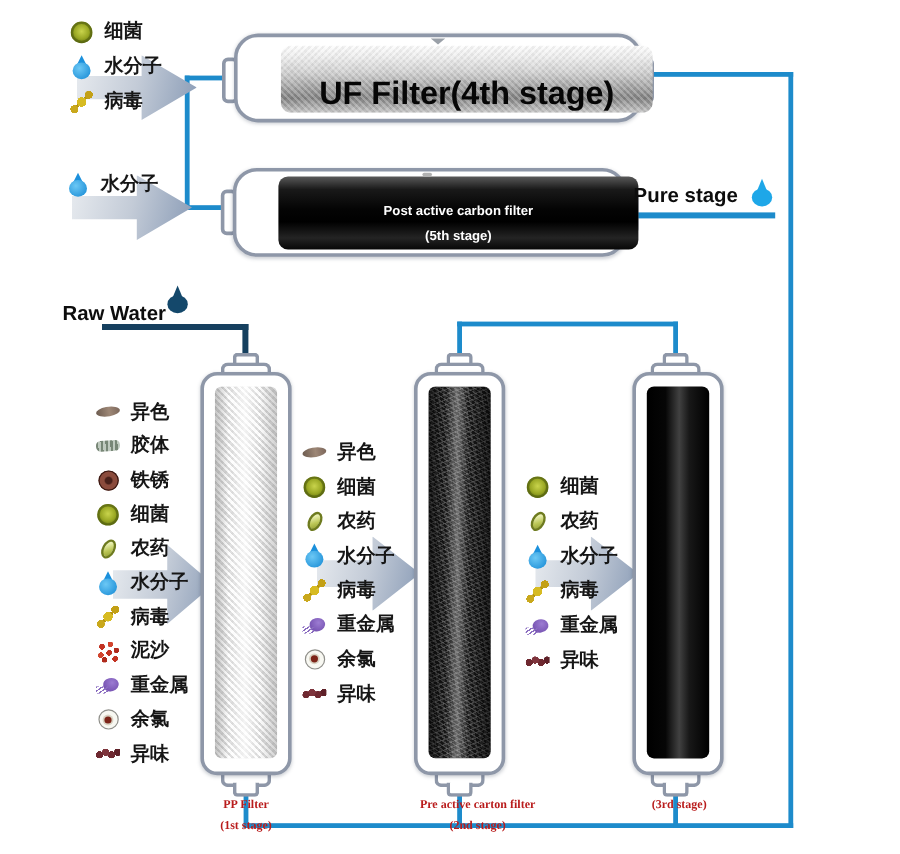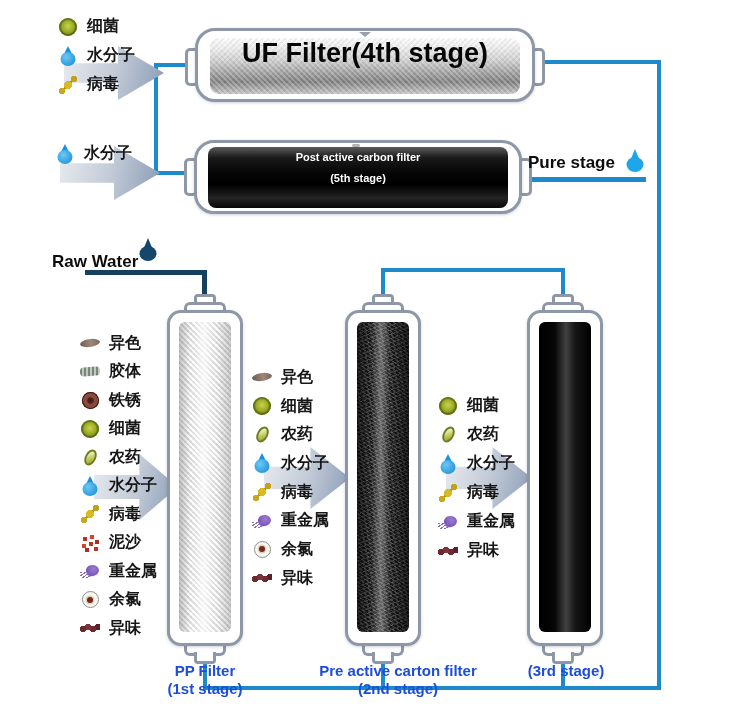--- a/index.html
+++ b/index.html
@@ -16,21 +16,21 @@
   
   .cap-h{ position:absolute; z-index:2; width:14px; height:38px; border:3px solid #8e97a8; border-radius:5px; background:#fff; }
   .shell-h{ position:absolute; z-index:3; border:3px solid #8e97a8; border-radius:20px; background:#fff; box-shadow:0 1px 3px rgba(60,70,90,.25); }
   .shell-v{ position:absolute; z-index:3; width:76px; height:336px; border:3px solid #8e97a8; border-radius:14px; background:#fff; box-shadow:0 1px 3px rgba(60,70,90,.25); }
   .neck{ position:absolute; z-index:2; border:3px solid #8e97a8; background:#fff; }
   .neck-tt{ border-bottom:none; border-radius:4px 4px 0 0; width:22px; height:12px; }
   .neck-tc{ border-bottom:none; border-radius:6px 6px 0 0; width:42px; height:12px; }
   .neck-bc{ border-top:none; border-radius:0 0 6px 6px; width:42px; height:12px; }
   .neck-bt{ border-top:none; border-radius:0 0 4px 4px; width:22px; height:12px; }
 
-  .inner-h{ position:absolute; z-index:4; display:flex; flex-direction:column; align-items:center; justify-content:flex-start; }
+  .inner-h{ position:absolute; z-index:4; display:flex; flex-direction:column; align-items:center; justify-content:flex-end;margin-left:24px; }
   .inner-uf{
     border-radius:9px;
     background-image:
       repeating-linear-gradient(45deg, rgba(255,255,255,.25) 0 2px, transparent 2px 4px),
       repeating-linear-gradient(-45deg, rgba(0,0,0,.06) 0 2px, transparent 2px 4px),
       linear-gradient(180deg,#fdfdfd 0%,#ececec 18%,#cfcfcf 40%,#9b9b9b 64%,#7f7f7f 78%,#ababab 92%,#c6c6c6 100%);
   }
   .inner-post{
     border-radius:8px;
     background:linear-gradient(180deg,#5a5a5a 0%,#191919 18%,#040404 45%,#000 62%,#242424 84%,#070707 100%);
@@ -54,21 +54,21 @@
       linear-gradient(90deg, rgba(0,0,0,.55), rgba(0,0,0,0) 28%, rgba(225,225,225,.38) 46%, rgba(0,0,0,0) 64%, rgba(0,0,0,.55)),
       repeating-linear-gradient(33deg, rgba(160,160,160,.30) 0 1px, transparent 1px 3px),
       repeating-linear-gradient(-21deg, rgba(200,200,200,.22) 0 1px, transparent 1px 4px),
       repeating-linear-gradient(78deg, rgba(95,95,95,.30) 0 2px, transparent 2px 5px);
   }
   .inner-carbon{
     background:linear-gradient(90deg,#000 0%,#060606 30%,#414141 52%,#181818 68%,#000 100%);
   }
 
   
-  .stage-label{ position:absolute; z-index:6; text-align:center; font-weight:700; font-size:15px; line-height:17.5px; color:#1d4ed8; }
+  .stage-label{ position:absolute; z-index:6; text-align:center; font-weight:700; font-size:10px; line-height:17.5px; color:#b91c1c;font-family:Liberation Serif, serif; }
   .flow-label{ position:absolute; z-index:6; font-weight:700; font-size:17px; color:#0d0d0d; white-space:nowrap; }
 
   
   .droplet{ position:absolute; z-index:6; width:17px; height:23px; }
   .droplet::before{ content:""; position:absolute; left:50%; top:0; transform:translateX(-50%);
     width:0; height:0; border-left:5px solid transparent; border-right:5px solid transparent; border-bottom:12px solid var(--c,#1ea7e8); }
   .droplet::after{ content:""; position:absolute; left:50%; bottom:0; transform:translateX(-50%);
     width:17px; height:15px; border-radius:50%; background:var(--c,#1ea7e8); }
   .droplet-pure{ --c:var(--pure-droplet,#1ea7e8); }
   .droplet-raw{ --c:var(--raw-droplet,#14486b); }

